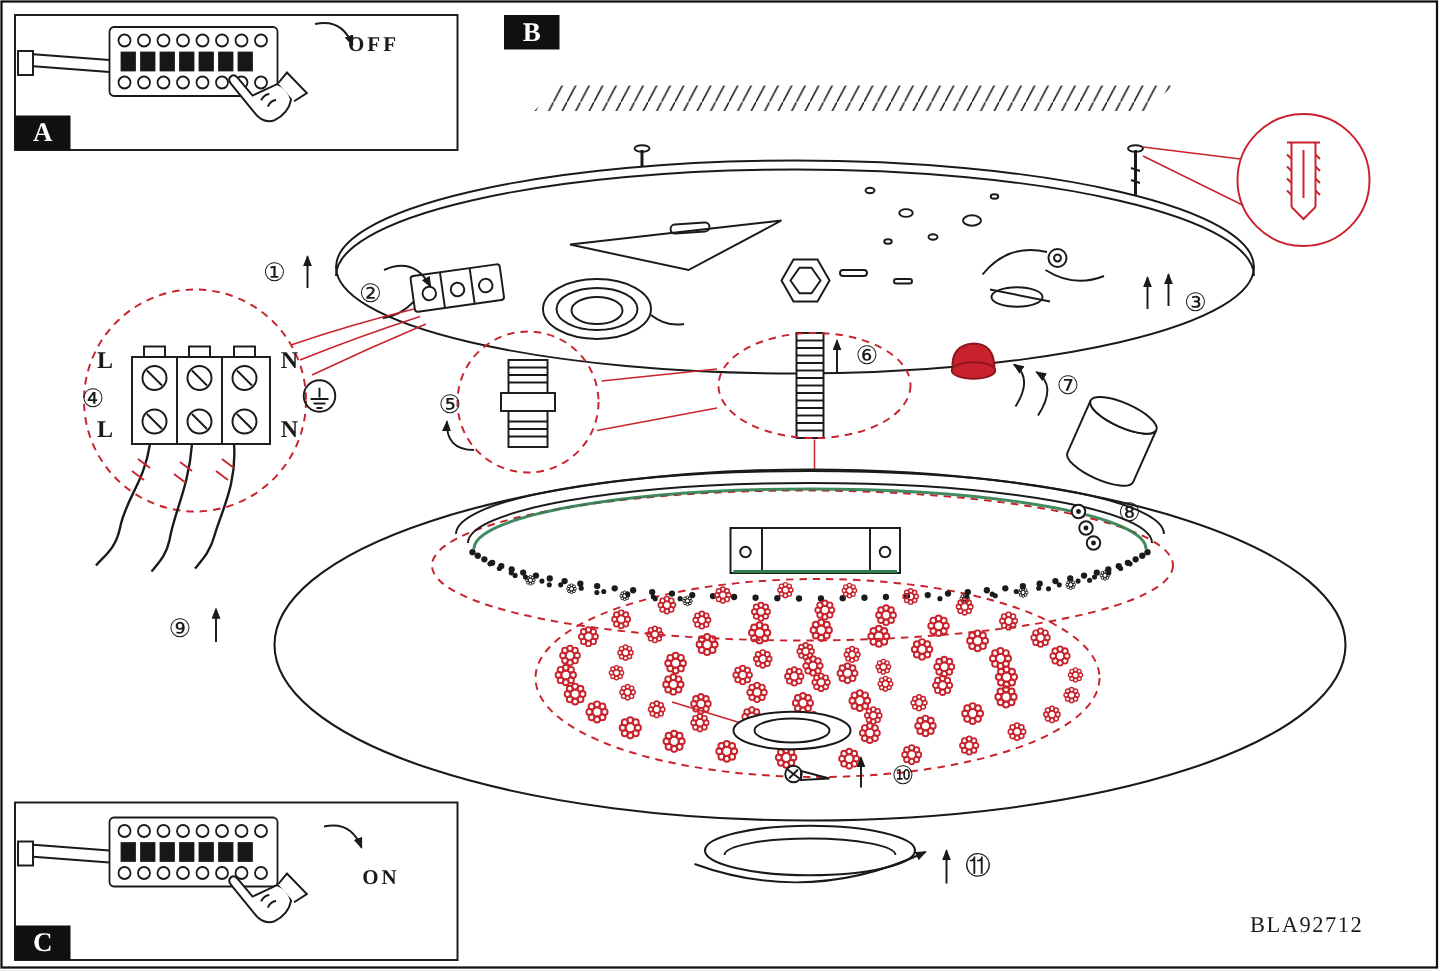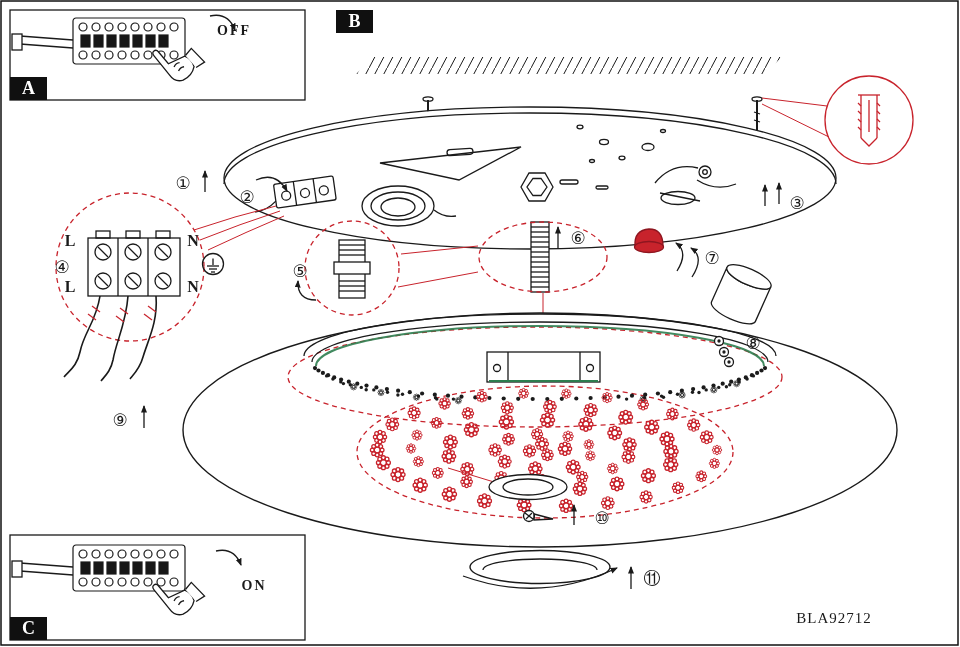--- a/index.html
+++ b/index.html
@@ -496,35 +496,35 @@
       <line x1="631" y1="589" x2="631" y2="567" marker-end="url(#ah)"></line>
     </g>
 
   </g>
 </svg>
 
 <div class="corner" style="left:10px;top:77px;width:37px;height:23px">A</div>
 <div class="corner" style="left:336px;top:10px;width:37px;height:23px">B</div>
 <div class="corner" style="left:10px;top:617px;width:37px;height:23px">C</div>
 
-<span class="txt onoff" style="left:234px;top:31px">OFF</span>
+<span class="txt onoff" style="left:249px;top:31px">OFF</span>
 <span class="txt onoff" style="left:254px;top:586px">ON</span>
 
 <span class="txt lnlabel" style="left:70px;top:241px">L</span>
 <span class="txt lnlabel" style="left:193px;top:241px">N</span>
 <span class="txt lnlabel" style="left:70px;top:287px">L</span>
 <span class="txt lnlabel" style="left:193px;top:287px">N</span>
 
 <span class="txt step" style="left:183px;top:183px">①</span>
 <span class="txt step" style="left:247px;top:197px">②</span>
 <span class="txt step" style="left:797px;top:203px">③</span>
 <span class="txt step" style="left:62px;top:267px">④</span>
 <span class="txt step" style="left:300px;top:271px">⑤</span>
 <span class="txt step" style="left:578px;top:238px">⑥</span>
 <span class="txt step" style="left:712px;top:258px">⑦</span>
 <span class="txt step" style="left:753px;top:343px">⑧</span>
 <span class="txt step" style="left:120px;top:420px">⑨</span>
 <span class="txt step" style="left:602px;top:518px">⑩</span>
 <span class="txt step" style="left:652px;top:578px">⑪</span>
 
-<span class="txt model" style="left:834px;top:618px">BLA92712</span>
+<span class="txt model" style="left:871px;top:618px">BLA92712</span>
 
 </div>
 
 </body></html>

